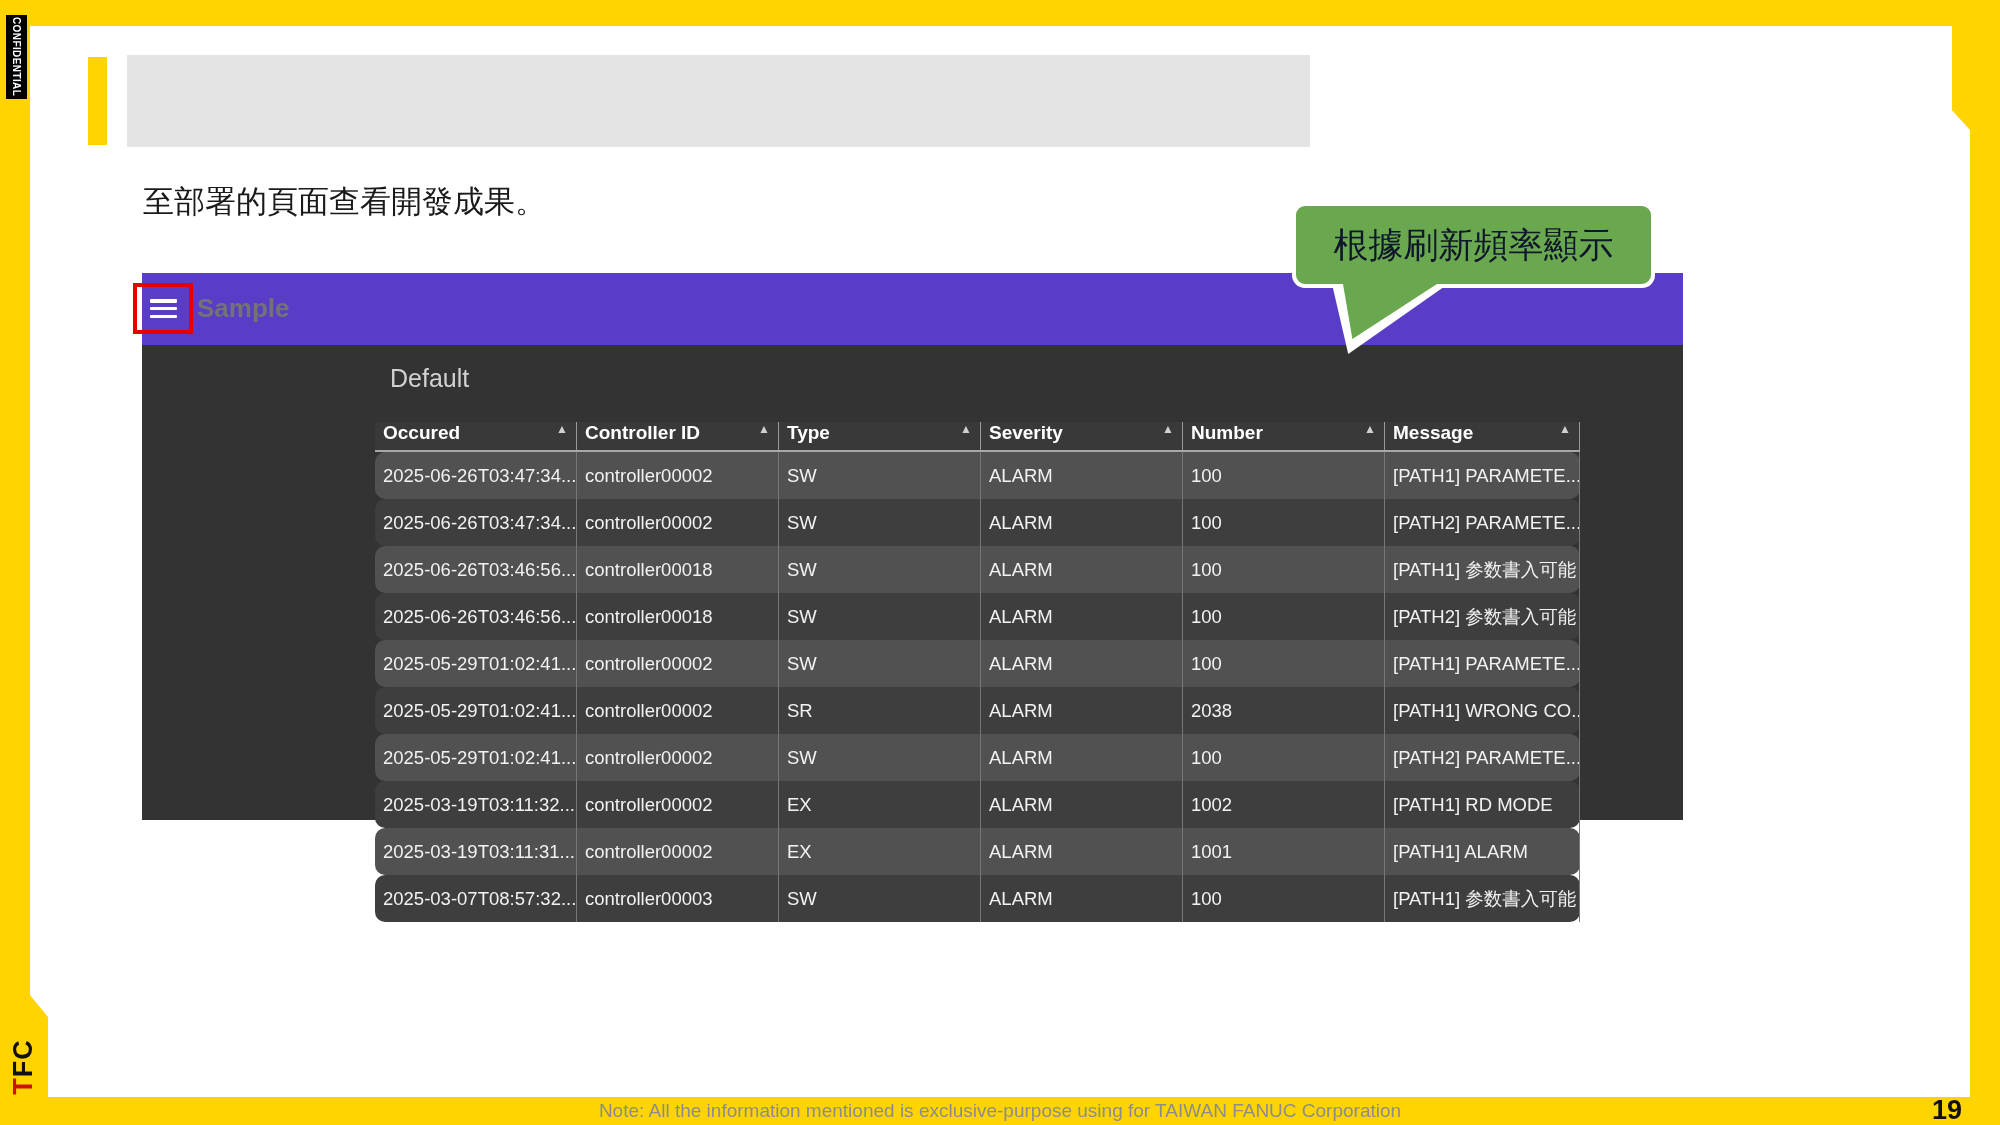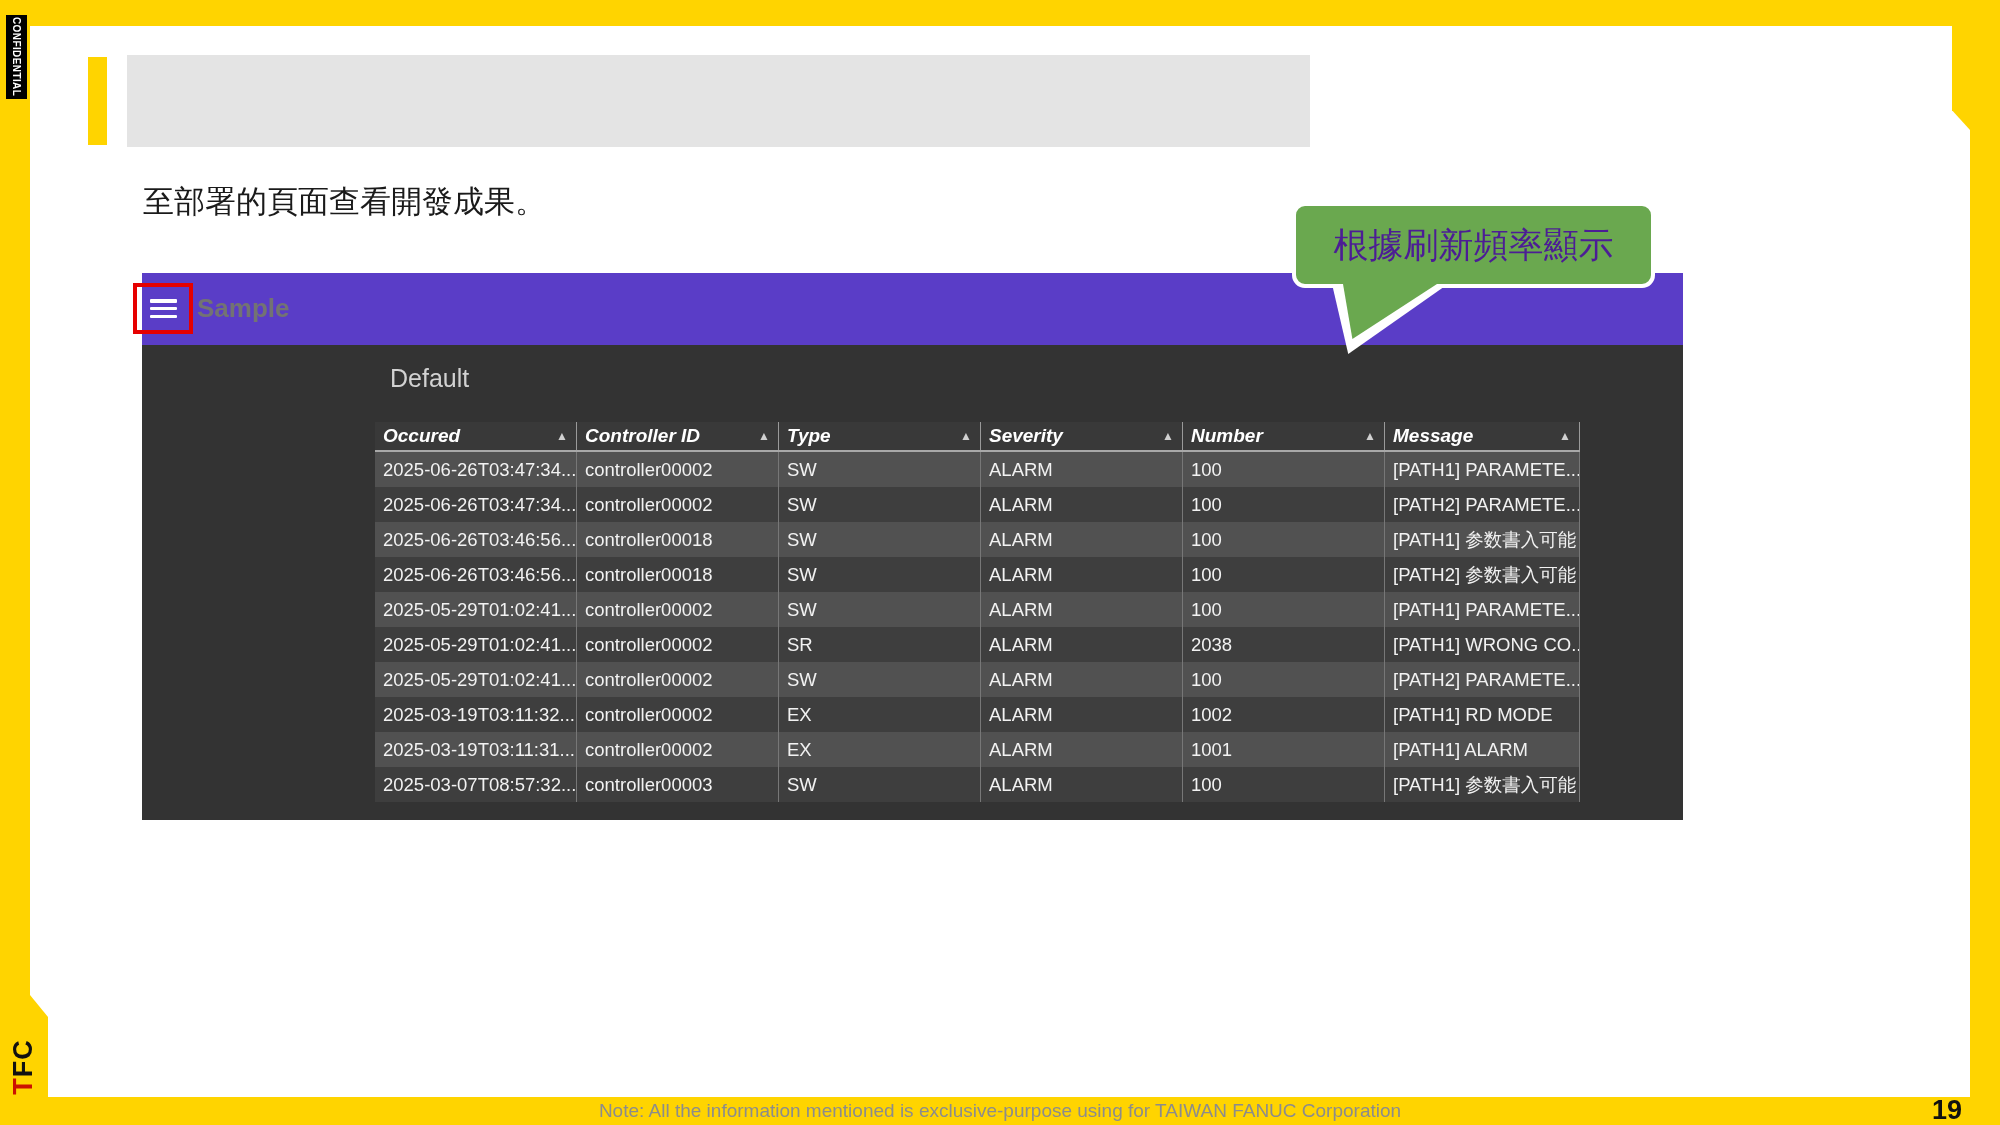--- a/index.html
+++ b/index.html
@@ -42,42 +42,41 @@
   .red-box    { position:absolute; left:133px; top:283px; width:60px; height:51px;
                 border:4px solid #e60000; }
   .app-title  { position:absolute; left:197px; top:293px; font-size:26px; color:#737373; font-weight:bold; }
   .app-panel  { position:absolute; left:142px; top:345px; width:1541px; height:475px; background:#333333; }
   .panel-heading { position:absolute; left:390px; top:364px; font-size:25px; color:#d2d2d2; }
 
   
   .grid { position:absolute; left:375px; top:422px; width:1205px; }
   .grid-header { display:flex; height:30px; background:#393939; border-bottom:2px solid #a8a8a8; }
   .grid-header .cell {
-    display:flex; align-items:center; justify-content:space-between;
+    display:flex; align-items:flex-start; justify-content:space-between;
     font-weight:bold; color:#fff; font-size:19px; padding:0 8px;
     border-right:1px solid #9a9a9a;
-    font-style:italic;
   }
   .grid-header .cell:last-child { border-right:1px solid #9a9a9a; }
   .sort-icon { font-size:12px; color:#d0d0d0; margin-left:4px; }
-  .grid-body .row { display:flex; height:35px; }
+  .grid-body .row { display:flex; height:47px;border-radius:10px; }
   .grid-body .row:nth-child(odd)  { background:#515151; }
   .grid-body .row:nth-child(even) { background:#3e3e3e; }
   .grid-body .cell {
     display:flex; align-items:center; color:#f2f2f2; font-size:18.5px; padding:0 8px;
     border-right:1px solid #777; white-space:nowrap; overflow:hidden;
   }
   .c0{width:202px;} .c1{width:202px;} .c2{width:202px;} .c3{width:202px;} .c4{width:202px;gap:40px;} .c5{width:195px;}
 
   
   .callout {
     position:absolute; left:1292px; top:202px; width:363px; height:86px;
     background:var(--green); border:4px solid #fff; border-radius:13px;
     display:flex; align-items:center; justify-content:center;
-    color:#4c1d95; font-size:35px; z-index:5;
+    color:#0f172a; font-size:35px; z-index:5;
   }
   .callout-tail-outer { position:absolute; left:1332px; top:284px; width:116px; height:70px;
     background:#fff; clip-path:polygon(0 0,100% 0,14% 100%); z-index:4; }
   .callout-tail-inner { position:absolute; left:1343px; top:284px; width:94px; height:55px;
     background:var(--green); clip-path:polygon(0 0,100% 0,10% 100%); z-index:6; }
 
   
   .footer-note { position:absolute; left:0; top:1100px; width:2000px; text-align:center;
                  font-size:19px; color:#8c8c8c; }
   .page-number { position:absolute; right:38px; top:1095px; font-size:27px; font-weight:bold; color:#111; }

